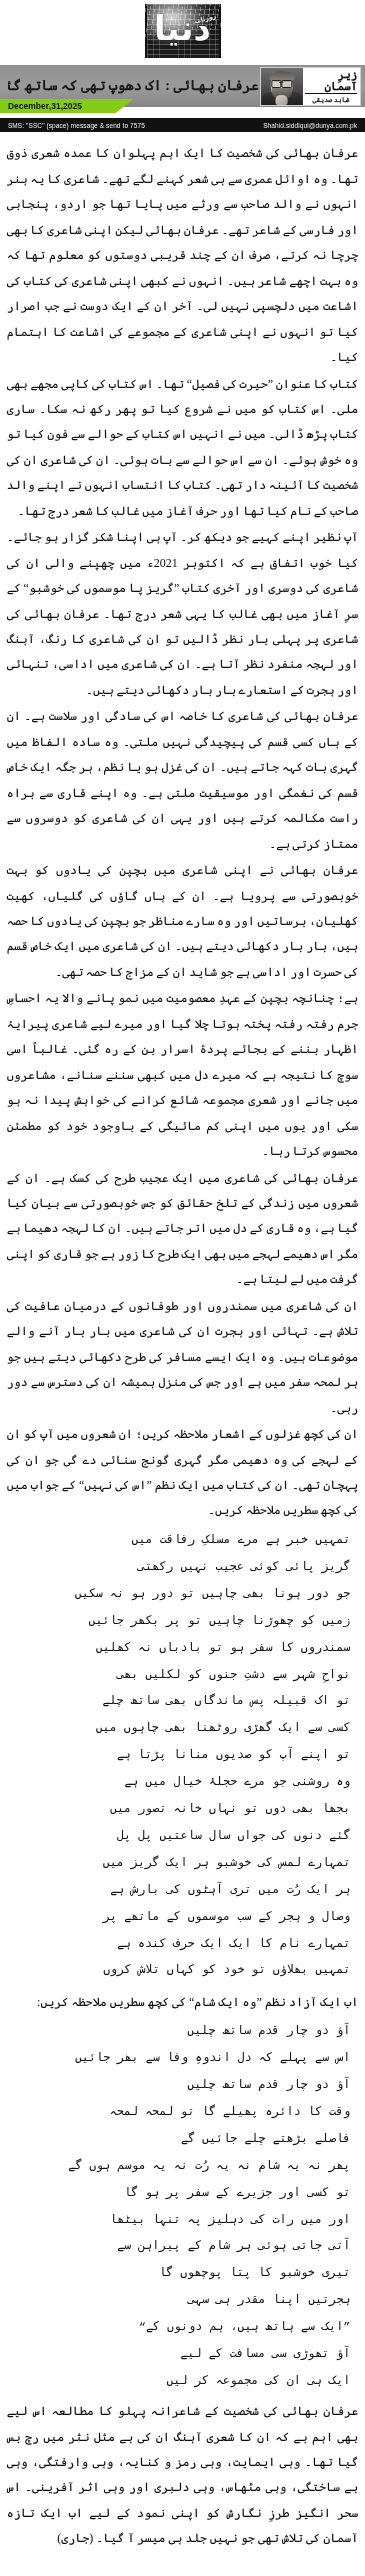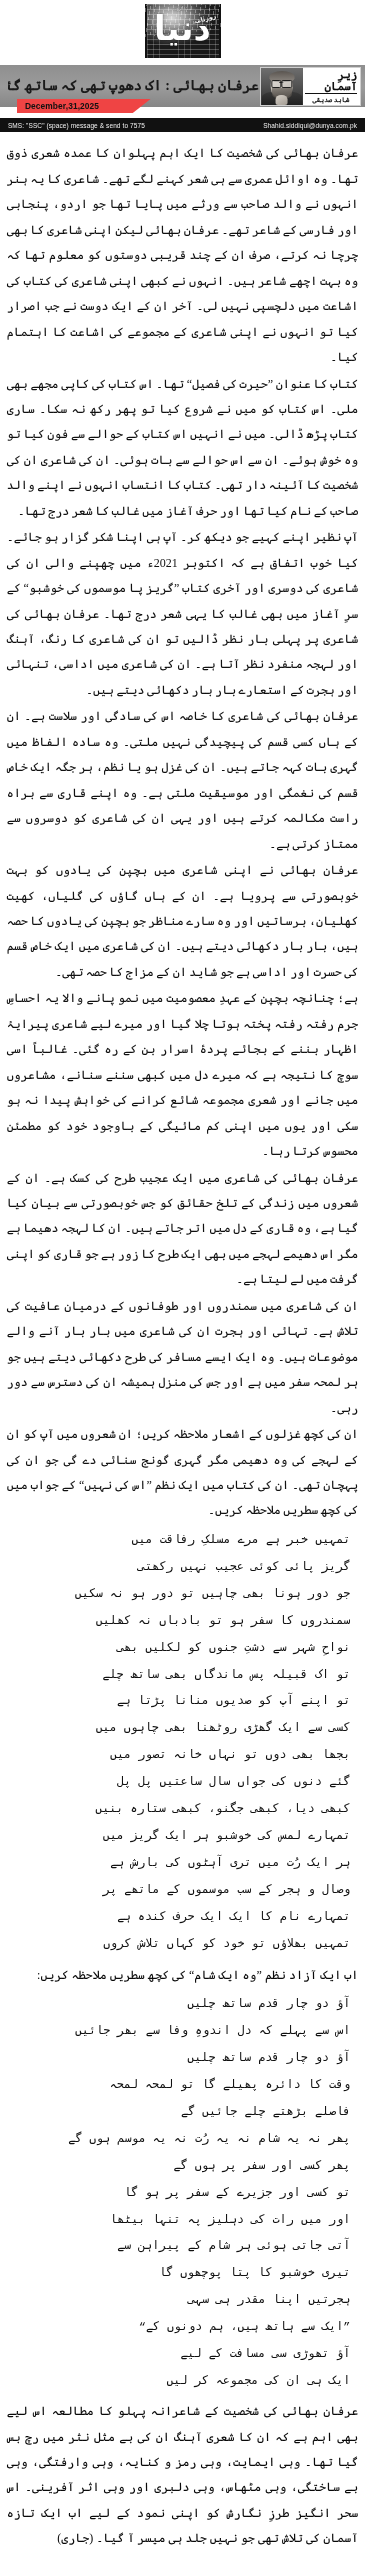--- a/index.html
+++ b/index.html
@@ -124,22 +124,22 @@
   }
   .p-hand{
     position:absolute;left:50%;bottom:0;transform:translateX(-52%);
     width:12.4px;height:10px;border-radius:44% 44% 20% 20%;
     background:linear-gradient(150deg,#d6d0c8,#a39c93);
   }
 
   
   .datewrap{position:relative;height:14.6px;background:transparent;}
   .datetab{
-    position:absolute;left:17px;top:-7.9px;height:14.6px;min-width:107px;
-    background:#ef4444;color:#111;display:flex;align-items:center;
+    position:absolute;left:0;top:-7.9px;height:14.6px;min-width:107px;
+    background:#84cc16;color:#111;display:flex;align-items:center;
     padding:0 19px 0 7.9px;
     font-family:"Liberation Sans","DejaVu Sans",sans-serif;
     font-size:8.4px;font-weight:700;letter-spacing:0.1px;direction:ltr;
     clip-path:polygon(0 0, 100% 0, 86% 100%, 0% 100%);
   }
 
   
   .smsbar{
     margin-top:-3.4px;height:14.6px;background:#111111;color:#f2f2f2;
     display:flex;align-items:center;justify-content:space-between;
@@ -236,45 +236,45 @@
     <p class="flow">ہے؛ چنانچہ بچپن کے عہدِ معصومیت میں نمو پانے والا یہ احساسِ جرم رفتہ رفتہ پختہ ہوتا چلا گیا اور میرے لیے شاعری پیرایۂ اظہار بننے کے بجائے پردۂ اسرار بن کے رہ گئی۔ غالباً اسی سوچ کا نتیجہ ہے کہ میرے دل میں کبھی سننے سنانے، مشاعروں میں جانے اور شعری مجموعہ شائع کرانے کی خواہش پیدا نہ ہو سکی اور یوں میں اپنی کم مائیگی کے باوجود خود کو مطمئن محسوس کرتا رہا۔</p>
     <p class="flow">عرفان بھائی کی شاعری میں ایک عجیب طرح کی کسک ہے۔ ان کے شعروں میں زندگی کے تلخ حقائق کو جس خوبصورتی سے بیان کیا گیا ہے، وہ قاری کے دل میں اتر جاتے ہیں۔ ان کا لہجہ دھیما ہے مگر اس دھیمے لہجے میں بھی ایک طرح کا زور ہے جو قاری کو اپنی گرفت میں لے لیتا ہے۔</p>
     <p class="flow">ان کی شاعری میں سمندروں اور طوفانوں کے درمیان عافیت کی تلاش ہے۔ تہائی اور ہجرت ان کی شاعری میں بار بار آنے والے موضوعات ہیں۔ وہ ایک ایسے مسافر کی طرح دکھائی دیتے ہیں جو ہر لمحہ سفر میں ہے اور جس کی منزل ہمیشہ ان کی دسترس سے دور رہی۔</p>
     <p class="flow">ان کی کچھ غزلوں کے اشعار ملاحظہ کریں؛ ان شعروں میں آپ کو ان کے لہجے کی وہ دھیمی مگر گہری گونج سنائی دے گی جو ان کی پہچان تھی۔ ان کی کتاب میں ایک نظم ”اس کی نہیں“ کے جواب میں کی کچھ سطریں ملاحظہ کریں۔</p>
   </div>
 
   <div class="verse indent">
     <div>تمہیں خبر ہے مرے مسلکِ رفاقت میں</div>
     <div>گریز پائی کوئی عجیب نہیں رکھتی</div>
     <div>جو دور ہونا بھی چاہیں تو دور ہو نہ سکیں</div>
+    <div>زمیں کو چھوڑنا چاہیں تو پر بکھر جائیں</div>
     <div>سمندروں کا سفر ہو تو بادباں نہ کھلیں</div>
     <div>نواحِ شہر سے دشتِ جنوں کو لکلیں بھی</div>
     <div>تو اک قبیلہ پس ماندگاں بھی ساتھ چلے</div>
+    <div>کسی سے ایک گھڑی روٹھنا بھی چاہوں میں</div>
     <div>تو اپنے آپ کو صدیوں منانا پڑتا ہے</div>
-    <div>کسی سے ایک گھڑی روٹھنا بھی چاہوں میں</div>
+    <div>وہ روشنی جو مرے حجلۂ خیال میں ہے</div>
     <div>بجھا بھی دوں تو نہاں خانہ تصور میں</div>
     <div>گئے دنوں کی جواں سال ساعتیں پل پل</div>
-    <div>کبھی دیا، کبھی جگنو، کبھی ستارہ بنیں</div>
     <div>تمہارے لمس کی خوشبو ہر ایک گریز میں</div>
     <div>ہر ایک رُت میں تری آہٹوں کی بارش ہے</div>
     <div>وصال و ہجر کے سب موسموں کے ماتھے پر</div>
     <div>تمہارے نام کا ایک ایک حرف کندہ ہے</div>
     <div>تمہیں بھلاؤں تو خود کو کہاں تلاش کروں</div>
   </div>
 
   <div class="lead-in">اب ایک آزاد نظم ”وہ ایک شام“ کی کچھ سطریں ملاحظہ کریں:</div>
 
   <div class="verse">
     <div>آؤ دو چار قدم ساتھ چلیں</div>
     <div>اس سے پہلے کہ دل اندوہِ وفا سے بھر جائیں</div>
     <div>آؤ دو چار قدم ساتھ چلیں</div>
     <div>وقت کا دائرہ پھیلے گا تو لمحہ لمحہ</div>
     <div>فاصلے بڑھتے چلے جائیں گے</div>
     <div>پھر نہ یہ شام نہ یہ رُت نہ یہ موسم ہوں گے</div>
-    <div>پھر کسی اور سفر پر ہوں گے</div>
     <div>تو کسی اور جزیرے کے سفر پر ہو گا</div>
     <div>اور میں رات کی دہلیز پہ تنہا بیٹھا</div>
     <div>آتی جاتی ہوئی ہر شام کے پیراہن سے</div>
     <div>تیری خوشبو کا پتا پوچھوں گا</div>
     <div>ہجرتیں اپنا مقدر ہی سہی</div>
     <div>”ایک سے ہاتھ ہیں، ہم دونوں کے“</div>
     <div>آؤ تھوڑی سی مسافت کے لیے</div>
     <div>ایک ہی ان کی مجموعہ کر لیں</div>
   </div>
 

